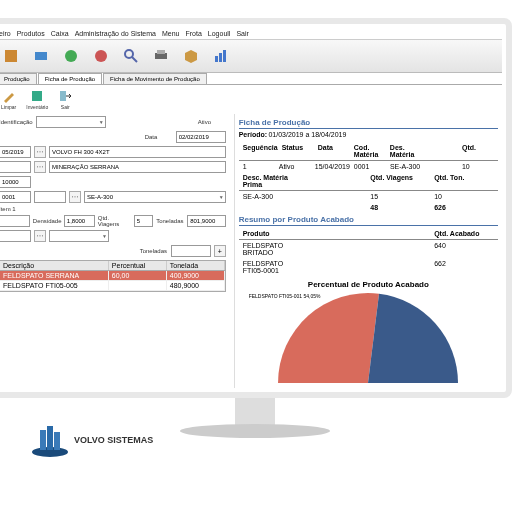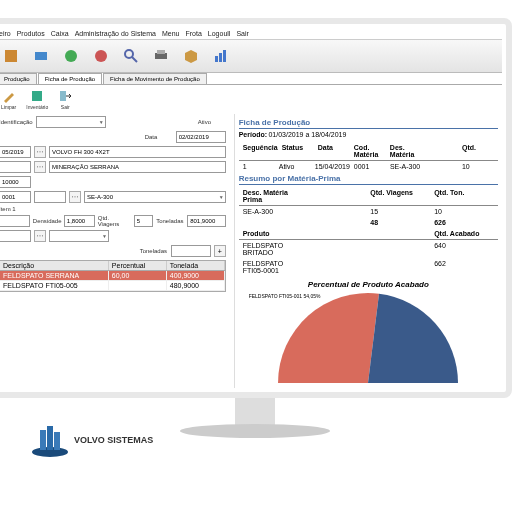--- a/index.html
+++ b/index.html
@@ -37,21 +37,21 @@
 .grid-head{display:flex;background:#e8e8e8;border-bottom:1px solid #aaa;}
 .grid-head div{padding:1px 3px;border-right:1px solid #ccc;}
 .grid-row{display:flex;border-bottom:1px solid #eee;}
 .grid-row div{padding:1px 3px;border-right:1px solid #eee;}
 .grid-row.sel-row{background:#d86b5c;color:#fff;}
 .section-title{color:#4a72a8;font-size:8px;font-weight:bold;margin:2px 0;border-bottom:1px solid #4a72a8;padding-bottom:1px;}
 .report-table{font-size:5px;width:100%;}
 .report-table .rhead{display:flex;font-weight:bold;border-bottom:1px solid #888;}
 .report-table .rrow{display:flex;}
 .report-table div{flex:1;padding:1px 2px;}
-.chart-title{text-align:center;font-size:8px;font-weight:bold;margin-top:4px;font-style:italic;}
+.chart-title{text-align:center;font-size:8px;font-weight:bold;margin-top:4px;}
 .chart{position:relative;height:100px;margin-top:4px;}
 .chart-label{position:absolute;top:0;left:10px;font-size:5px;}
 .chart svg{display:block;margin:0 auto;}
 </style>
 </head>
 <body>
 
 <div class="monitor">
   <div class="menubar">
     <span>eiro</span>
@@ -230,41 +230,41 @@
         <div class="rrow">
           <div>1</div>
             <div>Ativo</div>
             <div>15/04/2019</div>
             <div>0001</div>
             <div>SE-A-300</div>
             <div></div>
             <div>10</div>
         </div>
       </div>
-      <div class="section-title">Resumo por Matéria-Prima</div>
       <div class="report-table">
         <div class="rhead">
             <div>Desc. Matéria Prima</div>
             <div></div>
             <div>Qtd. Viagens</div>
             <div>Qtd. Ton.</div>
           </div>
         <div class="rrow">
             <div>SE-A-300</div>
             <div></div>
             <div>15</div>
             <div>10</div>
           </div>
         <div class="rrow" style="font-weight:bold">
             <div></div>
             <div></div>
             <div>48</div>
             <div>626</div>
           </div>
       </div>
+      <div class="section-title">Resumo por Produto Acabado</div>
       <div class="report-table">
         <div class="rhead">
             <div>Produto</div>
             <div></div>
             <div></div>
             <div>Qtd. Acabado</div>
           </div>
         <div class="rrow">
             <div>FELDSPATO BRITADO</div>
             <div></div>

